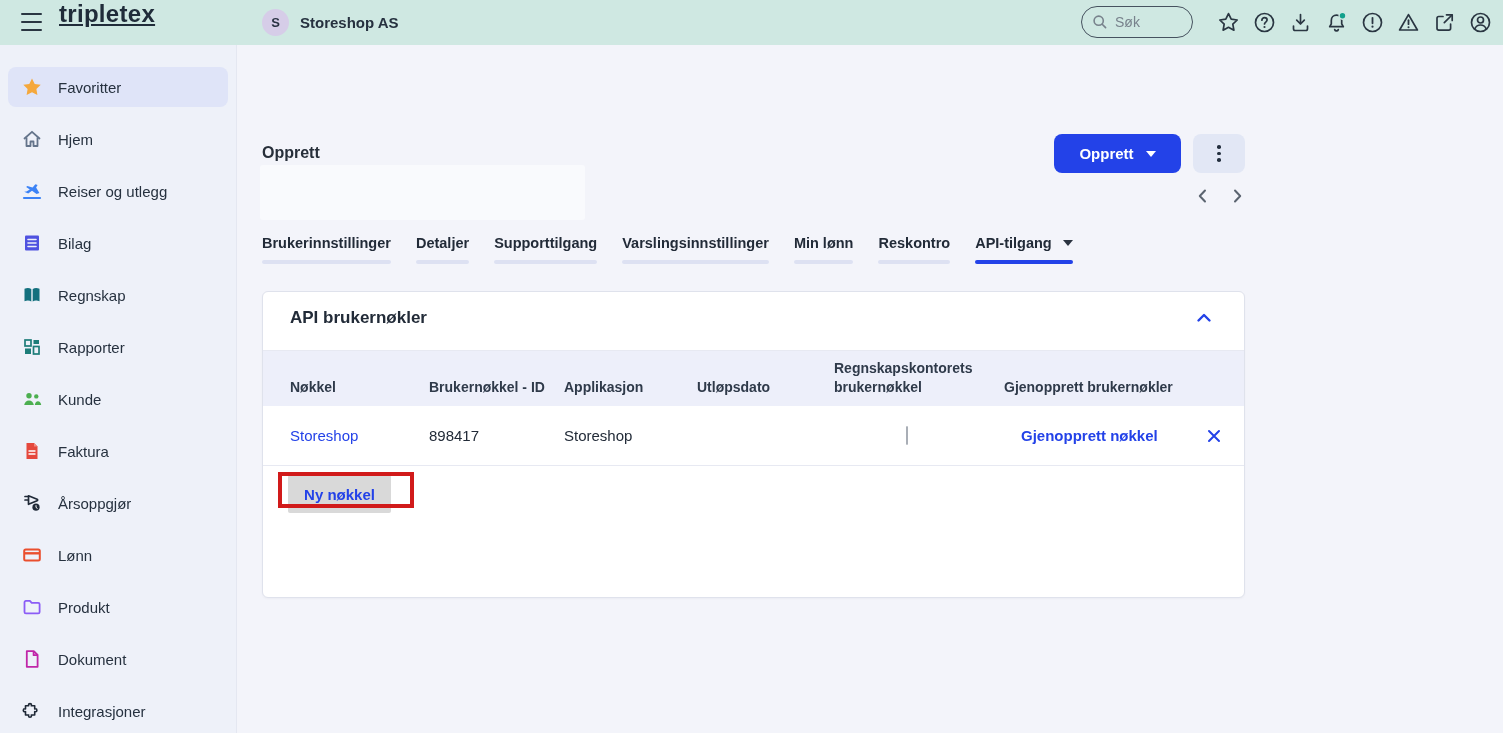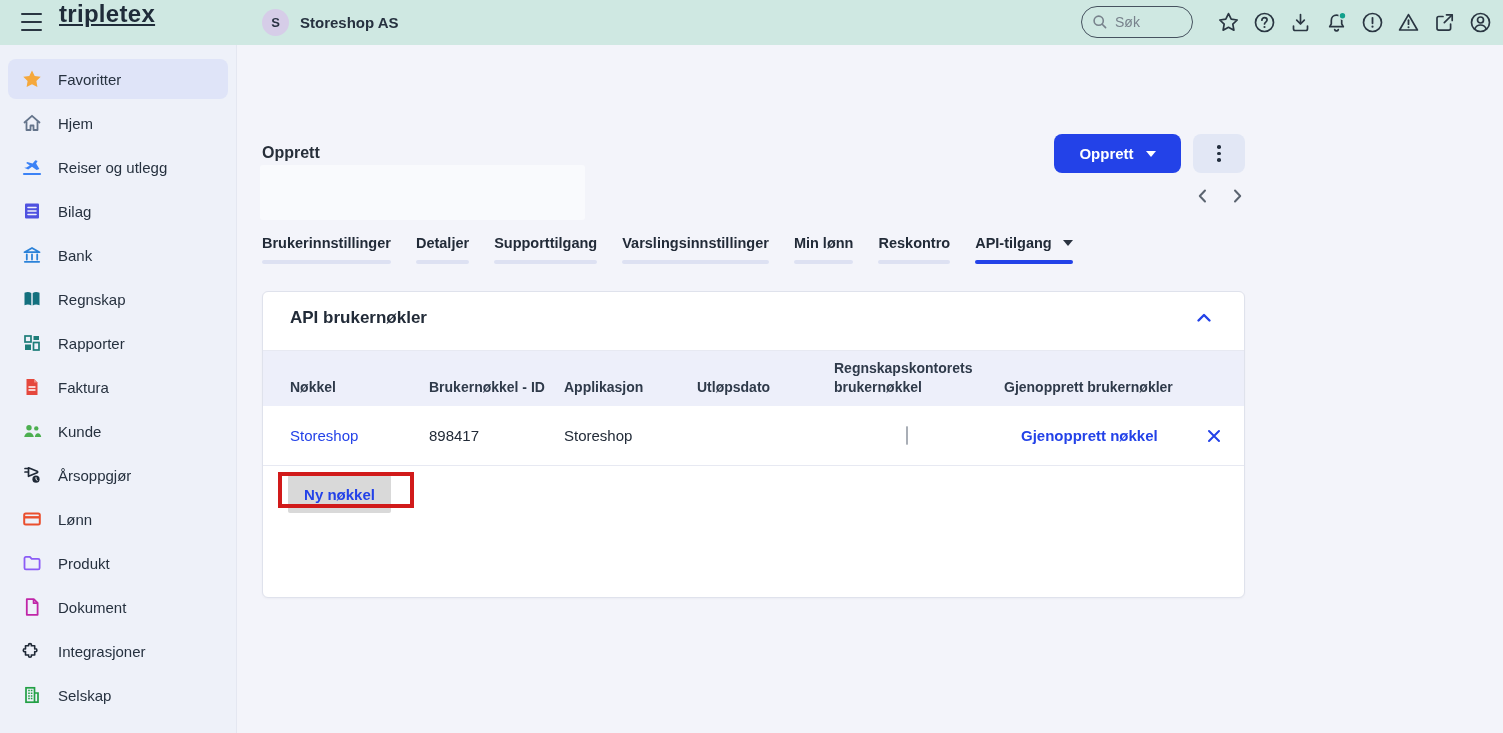--- a/index.html
+++ b/index.html
@@ -22,21 +22,21 @@
   .avatar { width:27px; height:27px; border-radius:50%; background:#d6cde8; display:flex; align-items:center; justify-content:center; font-size:13px; font-weight:700; color:#2a3344; }
   .company-name { font-size:15px; font-weight:600; color:#26313f; }
   .search-pill { position:absolute; left:1081px; top:6px; width:112px; height:32px; border:1.6px solid #46525f; border-radius:17px; display:flex; align-items:center; padding:0 10px; gap:7px; background:transparent; }
   .search-pill input { border:none; outline:none; background:transparent; width:60px; font-size:14px; color:#26313f; font-family:"Liberation Sans", sans-serif; }
   .search-pill input::placeholder { color:#78828c; }
   .topbar-icons { position:absolute; right:11px; top:11px; display:flex; gap:13px; align-items:center; }
   .tb-icon { width:23px; height:23px; cursor:pointer; position:relative; }
 
   
   .sidebar { position:absolute; left:0; top:45px; width:237px; height:688px; background:#eef1f9; border-right:1px solid #e4e7f1; padding-top:10px; }
-  .side-item { height:40px; margin:4px 8px; padding-left:14px; display:flex; align-items:center; gap:16px; border-radius:8px; cursor:pointer; }
+  .side-item { height:40px; margin:12px 8px; padding-left:14px; display:flex; align-items:center; gap:16px; border-radius:8px; cursor:pointer; }
   .side-item.active { background:#dfe4f8; }
   .side-item .lbl { font-size:15px; color:#26313f; }
   .side-ic { width:20px; height:20px; flex:0 0 20px; }
 
   
   .main { position:absolute; left:237px; top:45px; width:1266px; height:688px; }
   .page-title { position:absolute; left:25px; top:99px; font-size:16px; font-weight:700; color:#272f3a; }
   .skeleton { position:absolute; left:23px; top:120px; width:325px; height:55px; background:#f9fafd; border-radius:3px; }
   .btn-primary { position:absolute; left:817px; top:89px; width:127px; height:39px; background:#2342e8; border:none; border-radius:8px; color:#fff; font-size:15px; font-weight:700; font-family:"Liberation Sans", sans-serif; display:flex; align-items:center; justify-content:center; gap:12px; cursor:pointer; }
   .caret-down-white { width:0; height:0; border-left:5px solid transparent; border-right:5px solid transparent; border-top:6px solid #fff; }
@@ -189,67 +189,57 @@
         <svg viewBox="0 0 20 20" width="20" height="20">
           <rect x="3" y="2.5" width="14" height="15" rx="1" fill="#4f52e0"></rect>
           <path d="M6 6.5h8M6 10h8M6 13.5h8" stroke="#eef1f9" stroke-width="1.6" stroke-linecap="round"></path>
         </svg>
       </span>
     <span class="lbl">Bilag</span>
   </div>
   <div class="side-item">
     <span class="side-ic">
         <svg viewBox="0 0 20 20" width="20" height="20">
-          <path d="M2.5 7.2L10 3l7.5 4.2z" fill="none" stroke="#2b82d9" stroke-width="1.8" stroke-linejoin="round"></path>
-          <path d="M4.8 9.5v5M10 9.5v5M15.2 9.5v5" stroke="#2b82d9" stroke-width="1.8" stroke-linecap="round"></path>
-          <path d="M2.8 16.8h14.4" stroke="#2b82d9" stroke-width="1.8" stroke-linecap="round"></path>
-        </svg>
-      </span>
-    <span class="lbl">Bank</span>
-  </div>
-  <div class="side-item">
-    <span class="side-ic">
-        <svg viewBox="0 0 20 20" width="20" height="20">
           <path d="M2.5 3.8c2.5-1 4.8-1 6.8.3v12.5c-2-1.3-4.3-1.3-6.8-.3z" fill="#13707e"></path>
           <path d="M17.5 3.8c-2.5-1-4.8-1-6.8.3v12.5c2-1.3 4.3-1.3 6.8-.3z" fill="#13707e"></path>
         </svg>
       </span>
     <span class="lbl">Regnskap</span>
   </div>
   <div class="side-item">
     <span class="side-ic">
         <svg viewBox="0 0 20 20" width="20" height="20">
           <rect x="3" y="3" width="6" height="6" fill="none" stroke="#1d7d79" stroke-width="1.7"></rect>
           <rect x="11.5" y="3" width="5.5" height="4" fill="#1d7d79"></rect>
           <rect x="11.5" y="9.5" width="5.5" height="7.5" fill="none" stroke="#1d7d79" stroke-width="1.7"></rect>
           <rect x="3" y="11.5" width="6" height="5.5" fill="#1d7d79"></rect>
         </svg>
       </span>
     <span class="lbl">Rapporter</span>
   </div>
   <div class="side-item">
     <span class="side-ic">
         <svg viewBox="0 0 20 20" width="20" height="20">
-          <path d="M4.5 2h7.5l3.5 3.5V18h-11z" fill="#e5483d"></path>
-          <path d="M7 10h6M7 13h6" stroke="#fff" stroke-width="1.4" stroke-linecap="round"></path>
-          <path d="M12 2v3.5h3.5" fill="#f08a80"></path>
-        </svg>
-      </span>
-    <span class="lbl">Faktura</span>
-  </div>
-  <div class="side-item">
-    <span class="side-ic">
-        <svg viewBox="0 0 20 20" width="20" height="20">
           <circle cx="7" cy="6.8" r="2.7" fill="#4caf50"></circle>
           <path d="M2.2 16c.4-2.7 2.3-4.5 4.8-4.5s4.4 1.8 4.8 4.5z" fill="#4caf50"></path>
           <circle cx="14.3" cy="7.4" r="2.2" fill="#4caf50"></circle>
           <path d="M12.8 16c.3-2.2 1.5-3.7 3.2-3.7 1.6 0 2.9 1.5 3.2 3.7z" fill="#4caf50"></path>
         </svg>
       </span>
     <span class="lbl">Kunde</span>
+  </div>
+  <div class="side-item">
+    <span class="side-ic">
+        <svg viewBox="0 0 20 20" width="20" height="20">
+          <path d="M4.5 2h7.5l3.5 3.5V18h-11z" fill="#e5483d"></path>
+          <path d="M7 10h6M7 13h6" stroke="#fff" stroke-width="1.4" stroke-linecap="round"></path>
+          <path d="M12 2v3.5h3.5" fill="#f08a80"></path>
+        </svg>
+      </span>
+    <span class="lbl">Faktura</span>
   </div>
   <div class="side-item">
     <span class="side-ic">
         <svg viewBox="0 0 20 20" width="20" height="20">
           <path d="M3 3.5h3.5M3 7h2.5" stroke="#1f2937" stroke-width="1.7" stroke-linecap="round"></path>
           <path d="M6.5 2.8l8.6 3.5c.7.3.7 1.2 0 1.5L6.5 11.3z" fill="none" stroke="#1f2937" stroke-width="1.7" stroke-linejoin="round"></path>
           <circle cx="14" cy="14.2" r="3.6" fill="#1f2937"></circle>
           <path d="M14 12.6v1.8l1.2.9" stroke="#fff" stroke-width="1" fill="none" stroke-linecap="round"></path>
         </svg>
       </span>

